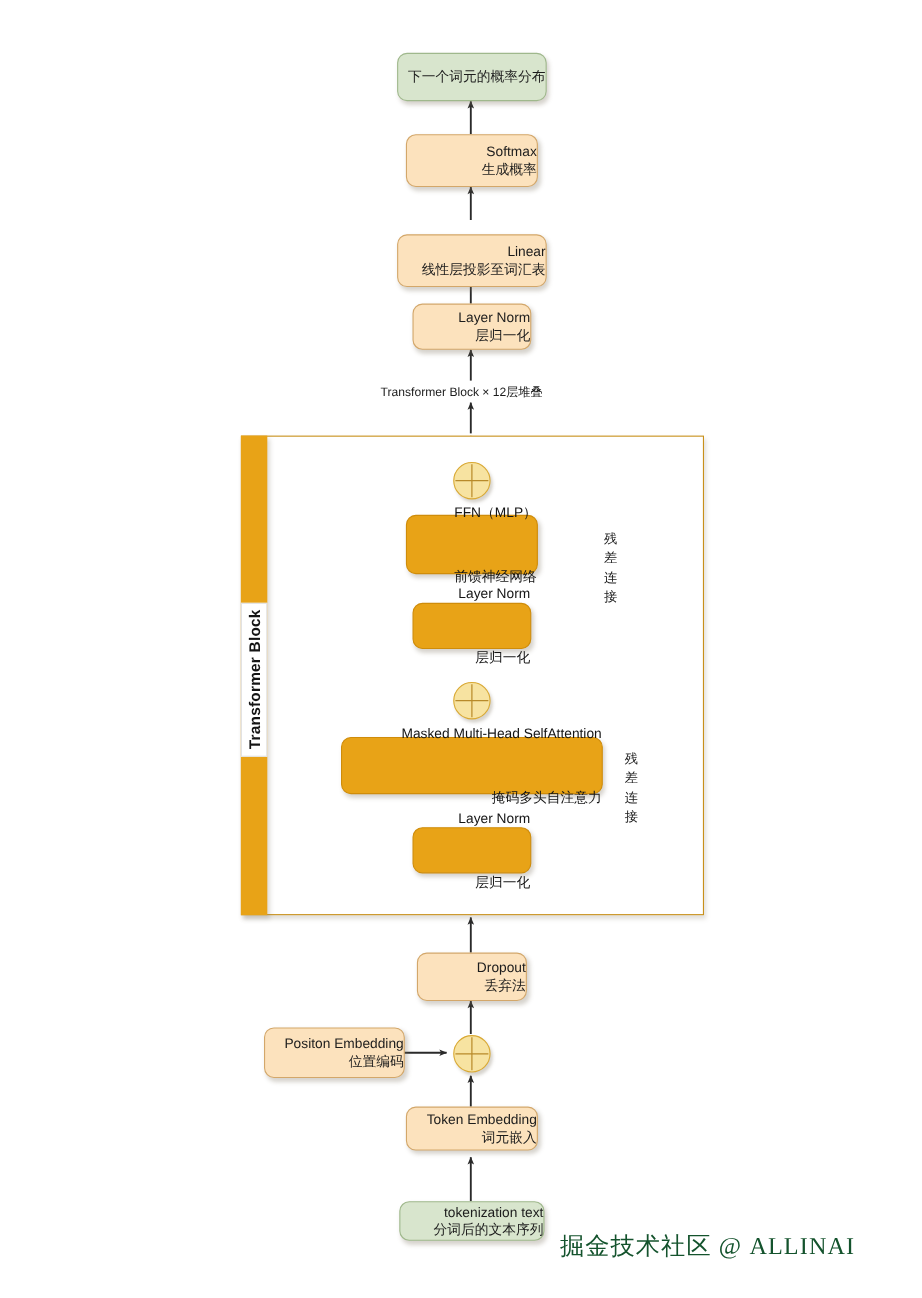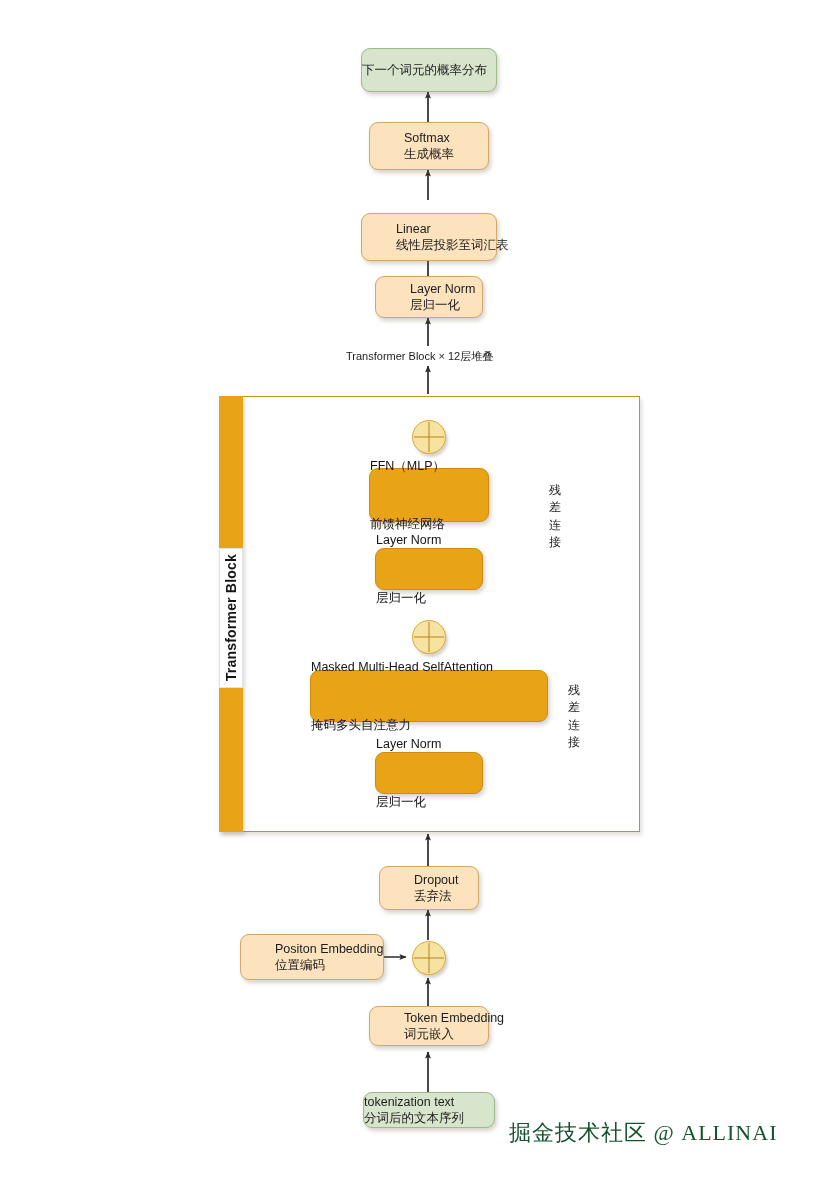--- a/index.html
+++ b/index.html
@@ -18,21 +18,21 @@
     position:absolute;
     left:0;top:0;
     width:838px;height:1180px;
     pointer-events:none;
   }
   .node{
     position:absolute;
     box-sizing:border-box;
     display:flex;
     flex-direction:column;
-    align-items:flex-start;
+    align-items:flex-end;
     justify-content:center;
     text-align:center;
     border-radius:9px;
     line-height:1.32;
     white-space:nowrap;
     box-shadow:2px 3px 4px rgba(120,110,90,.30);
   }
   .node .l1,.node .l2{display:block;}
   
   .peach{
@@ -270,21 +270,21 @@
     <span class="l2">丢弃法</span>
   </div>
 
   <div class="junction" style="left:412px;top:941px;width:32px;height:32px;">
     <svg width="32" height="32" viewBox="0 0 32 32" style="display:block;">
       <line x1="16" y1="1" x2="16" y2="31" stroke="#b88a2a" stroke-width="1.1"></line>
       <line x1="1" y1="16" x2="31" y2="16" stroke="#b88a2a" stroke-width="1.1"></line>
     </svg>
   </div>
 
-  <div class="node peach" style="left:240px;top:934px;width:144px;height:46px;">
+  <div class="node peach" style="left:240px;top:934px;width:128px;height:46px;">
     <span class="l1">Positon Embedding</span>
     <span class="l2">位置编码</span>
   </div>
 
   <div class="node peach" style="left:369px;top:1006px;width:120px;height:40px;">
     <span class="l1">Token Embedding</span>
     <span class="l2">词元嵌入</span>
   </div>
 
   <div class="node green" style="left:363px;top:1092px;width:132px;height:36px;">

